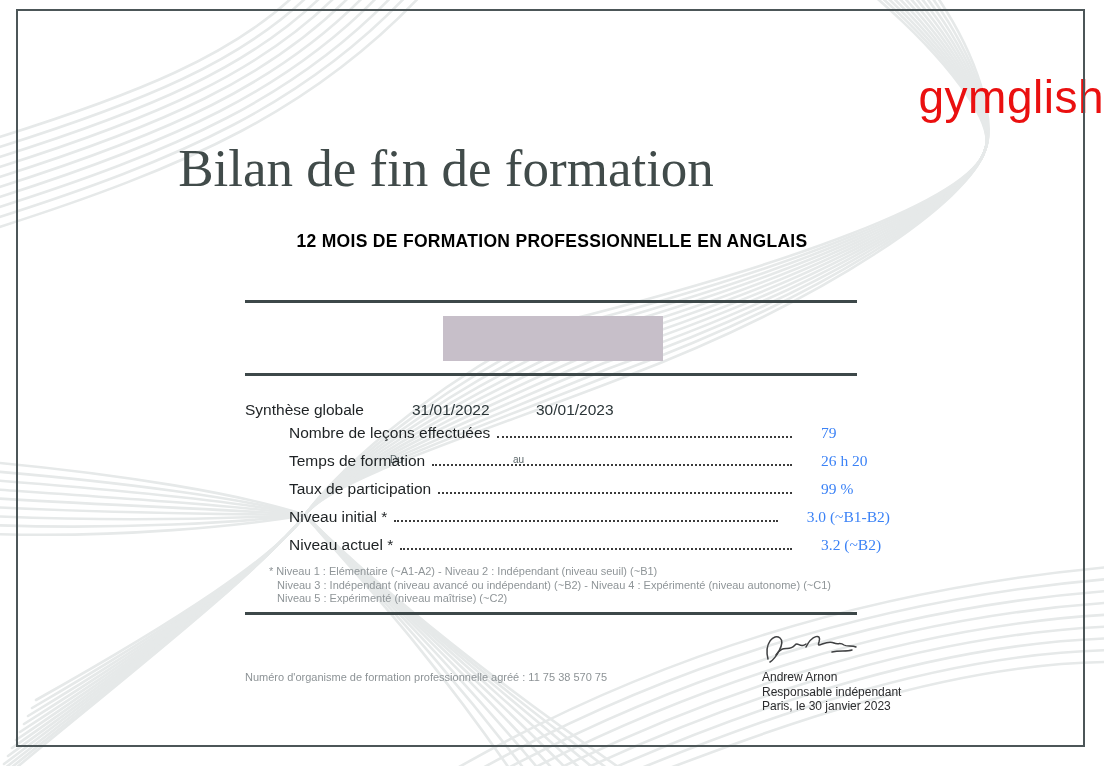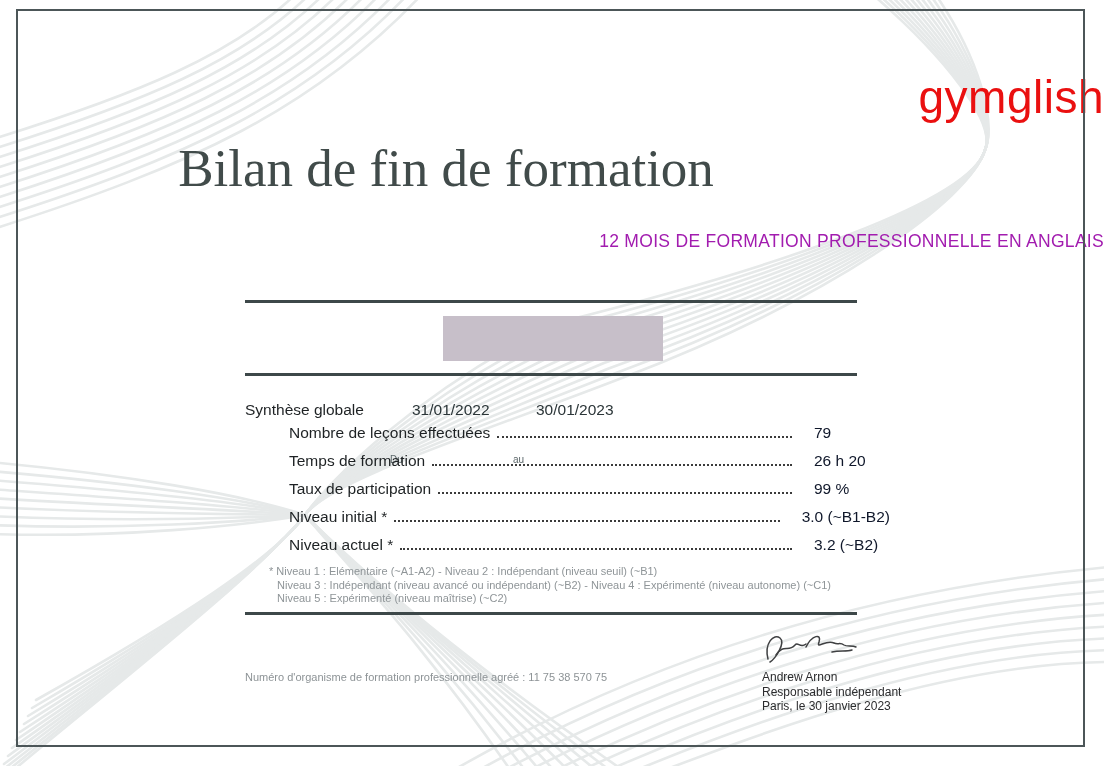--- a/index.html
+++ b/index.html
@@ -18,22 +18,22 @@
   .logo{
     position:absolute;left:0;width:1104px;top:70px;text-align:right;
     font-size:46px;font-weight:500;letter-spacing:0.5px;color:#ea1010;
   }
   .title{
     position:absolute;left:0;width:892px;top:138px;text-align:center;
     font-family:"Liberation Serif", serif;
     font-size:53px;font-weight:400;color:#414b4a;
   }
   .subtitle{
-    position:absolute;left:0;width:1104px;top:231px;text-align:right;
-    font-size:17.5px;font-weight:400;letter-spacing:0.3px;color:#a21caf;
+    position:absolute;left:0;width:1104px;top:231px;text-align:center;
+    font-size:17.5px;font-weight:700;letter-spacing:0.3px;color:#000000;
   }
   .rule{position:absolute;left:245px;width:612px;height:3px;background:#3d4849;}
   .rule1{top:300px;} .rule2{top:373px;} .rule3{top:612px;}
   .redaction{
     position:absolute;left:443px;top:316px;width:220px;height:45px;
     background:#c7bfc9;
   }
   .synthese{
     position:absolute;left:245px;top:401px;width:640px;height:20px;
     font-size:15.5px;color:#1e2224;
@@ -42,21 +42,21 @@
   .synthese .mini{position:absolute;top:5px;font-size:10px;color:#5c676a;margin-top:48px;}
   .synthese .du{left:145px;} .synthese .au{left:268px;}
   .synthese .date{position:absolute;top:0;color:#2b3538;font-weight:500;}
   .synthese .d1{left:167px;} .synthese .d2{left:291px;}
 
   .stats{position:absolute;left:245px;top:424px;width:645px;}
   .srow{display:flex;align-items:baseline;height:28px;font-size:15.5px;}
   .sleft{width:513px;display:flex;align-items:flex-end;margin-left:44px;}
   .slabel{color:#1e2224;font-weight:500;white-space:nowrap;}
   .leader{flex:1;border-bottom:2px dotted #3b3b3b;margin:0 10px 0 7px;transform:translateY(-4px);}
-  .sval{margin-left:12px;color:#0f172a;font-weight:500;white-space:nowrap;}
+  .sval{margin-left:19px;color:#3b82f6;font-weight:500;white-space:nowrap;font-family:Liberation Serif, serif;}
 
   .footnote{
     position:absolute;left:245px;top:565px;width:640px;
     font-size:11px;line-height:13.5px;color:#8f9598;margin-left:24px;
   }
   .footnote .fl2,.footnote .fl3{padding-left:8px;}
 
   .org-number{
     position:absolute;left:245px;top:671px;
     font-size:11px;color:#8d9396;

